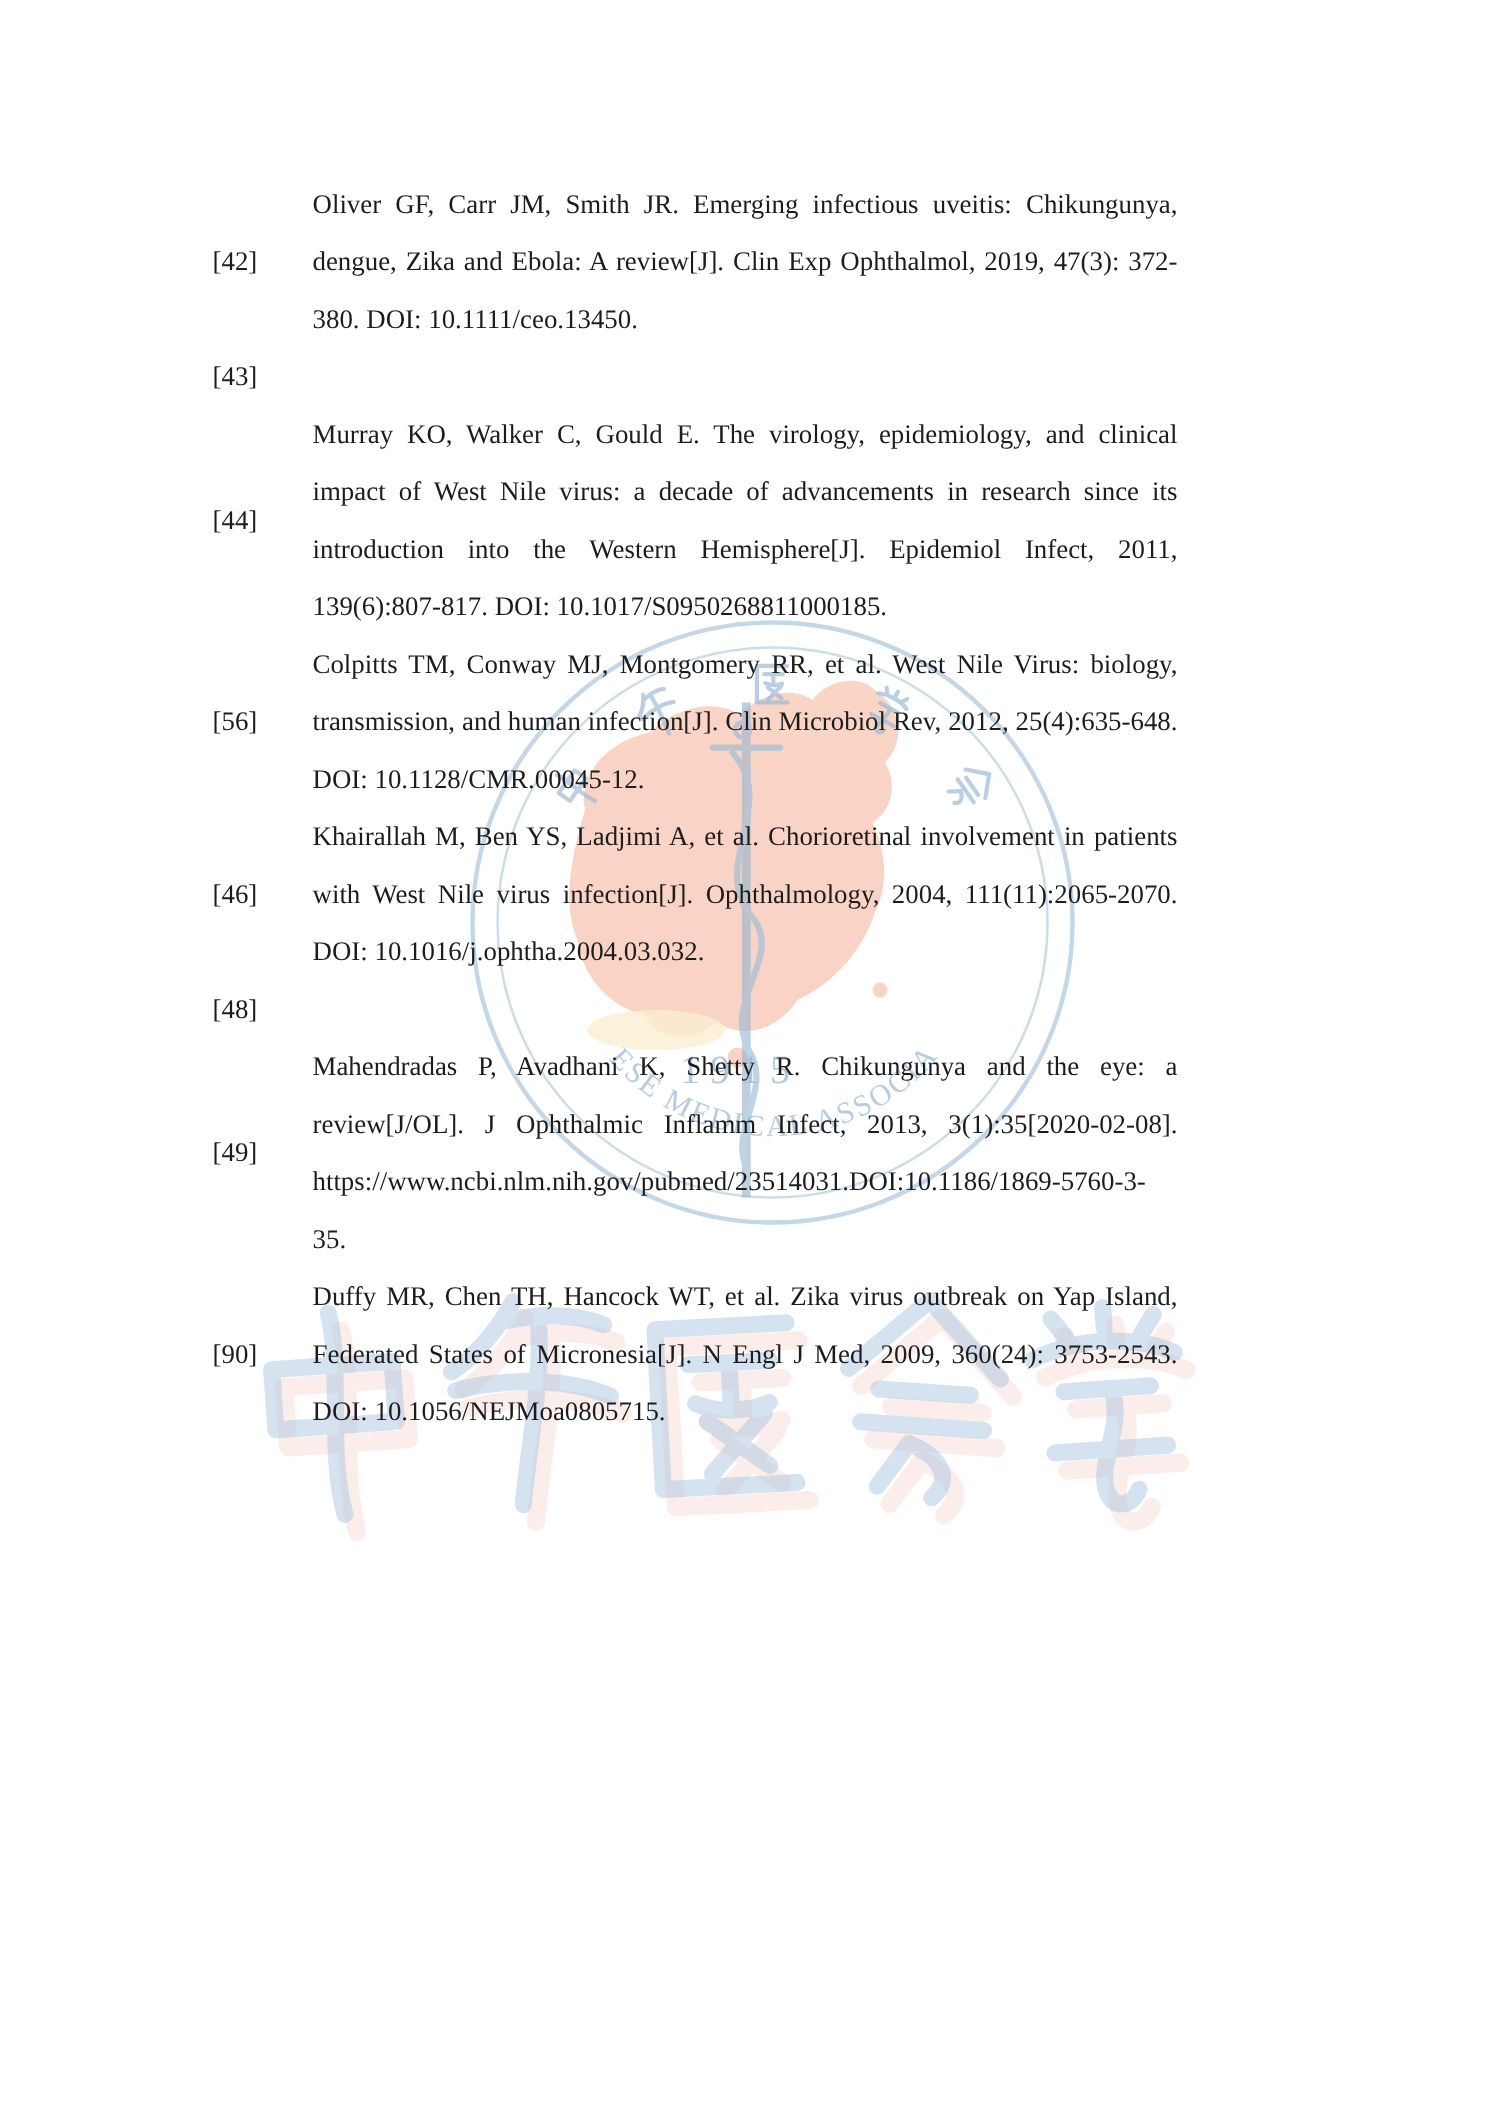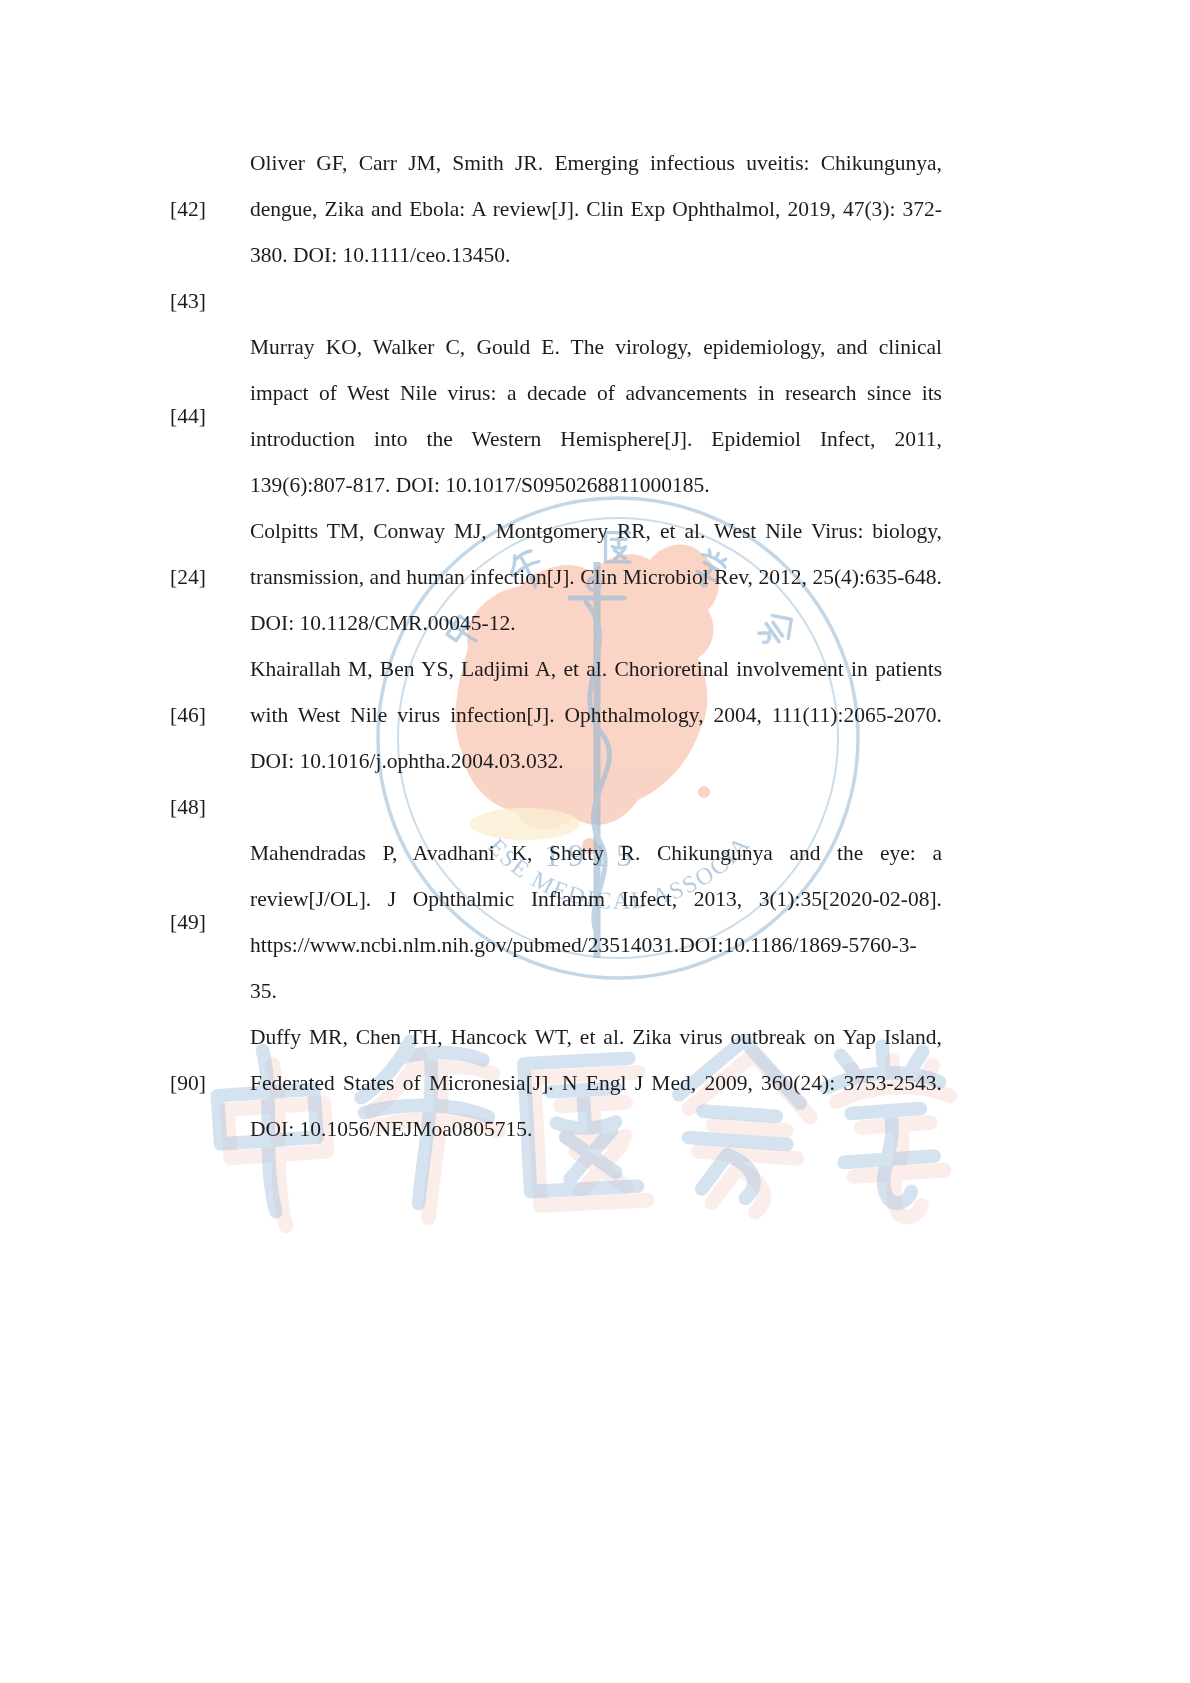--- a/index.html
+++ b/index.html
@@ -153,21 +153,21 @@
     <div class="ref">
       <span class="num">[43]</span>
     </div>
 
     <div class="ref">
       <span class="num">[44]</span>
       <span class="txt">Murray KO, Walker C, Gould E. The virology, epidemiology, and clinical impact of West Nile virus: a decade of advancements in research since its introduction into the Western Hemisphere[J]. Epidemiol Infect, 2011, 139(6):807-817. DOI: 10.1017/S0950268811000185.</span>
     </div>
 
     <div class="ref">
-      <span class="num">[24]</span>
+      <span class="num">[56]</span>
       <span class="txt">Colpitts TM, Conway MJ, Montgomery RR, et al. West Nile Virus: biology, transmission, and human infection[J]. Clin Microbiol Rev, 2012, 25(4):635-648. DOI: 10.1128/CMR.00045-12.</span>
     </div>
 
     <div class="ref">
       <span class="num">[46]</span>
       <span class="txt">Khairallah M, Ben YS, Ladjimi A, et al. Chorioretinal involvement in patients with West Nile virus infection[J]. Ophthalmology, 2004, 111(11):2065-2070. DOI: 10.1016/j.ophtha.2004.03.032.</span>
     </div>
 
 
     <div class="ref">

